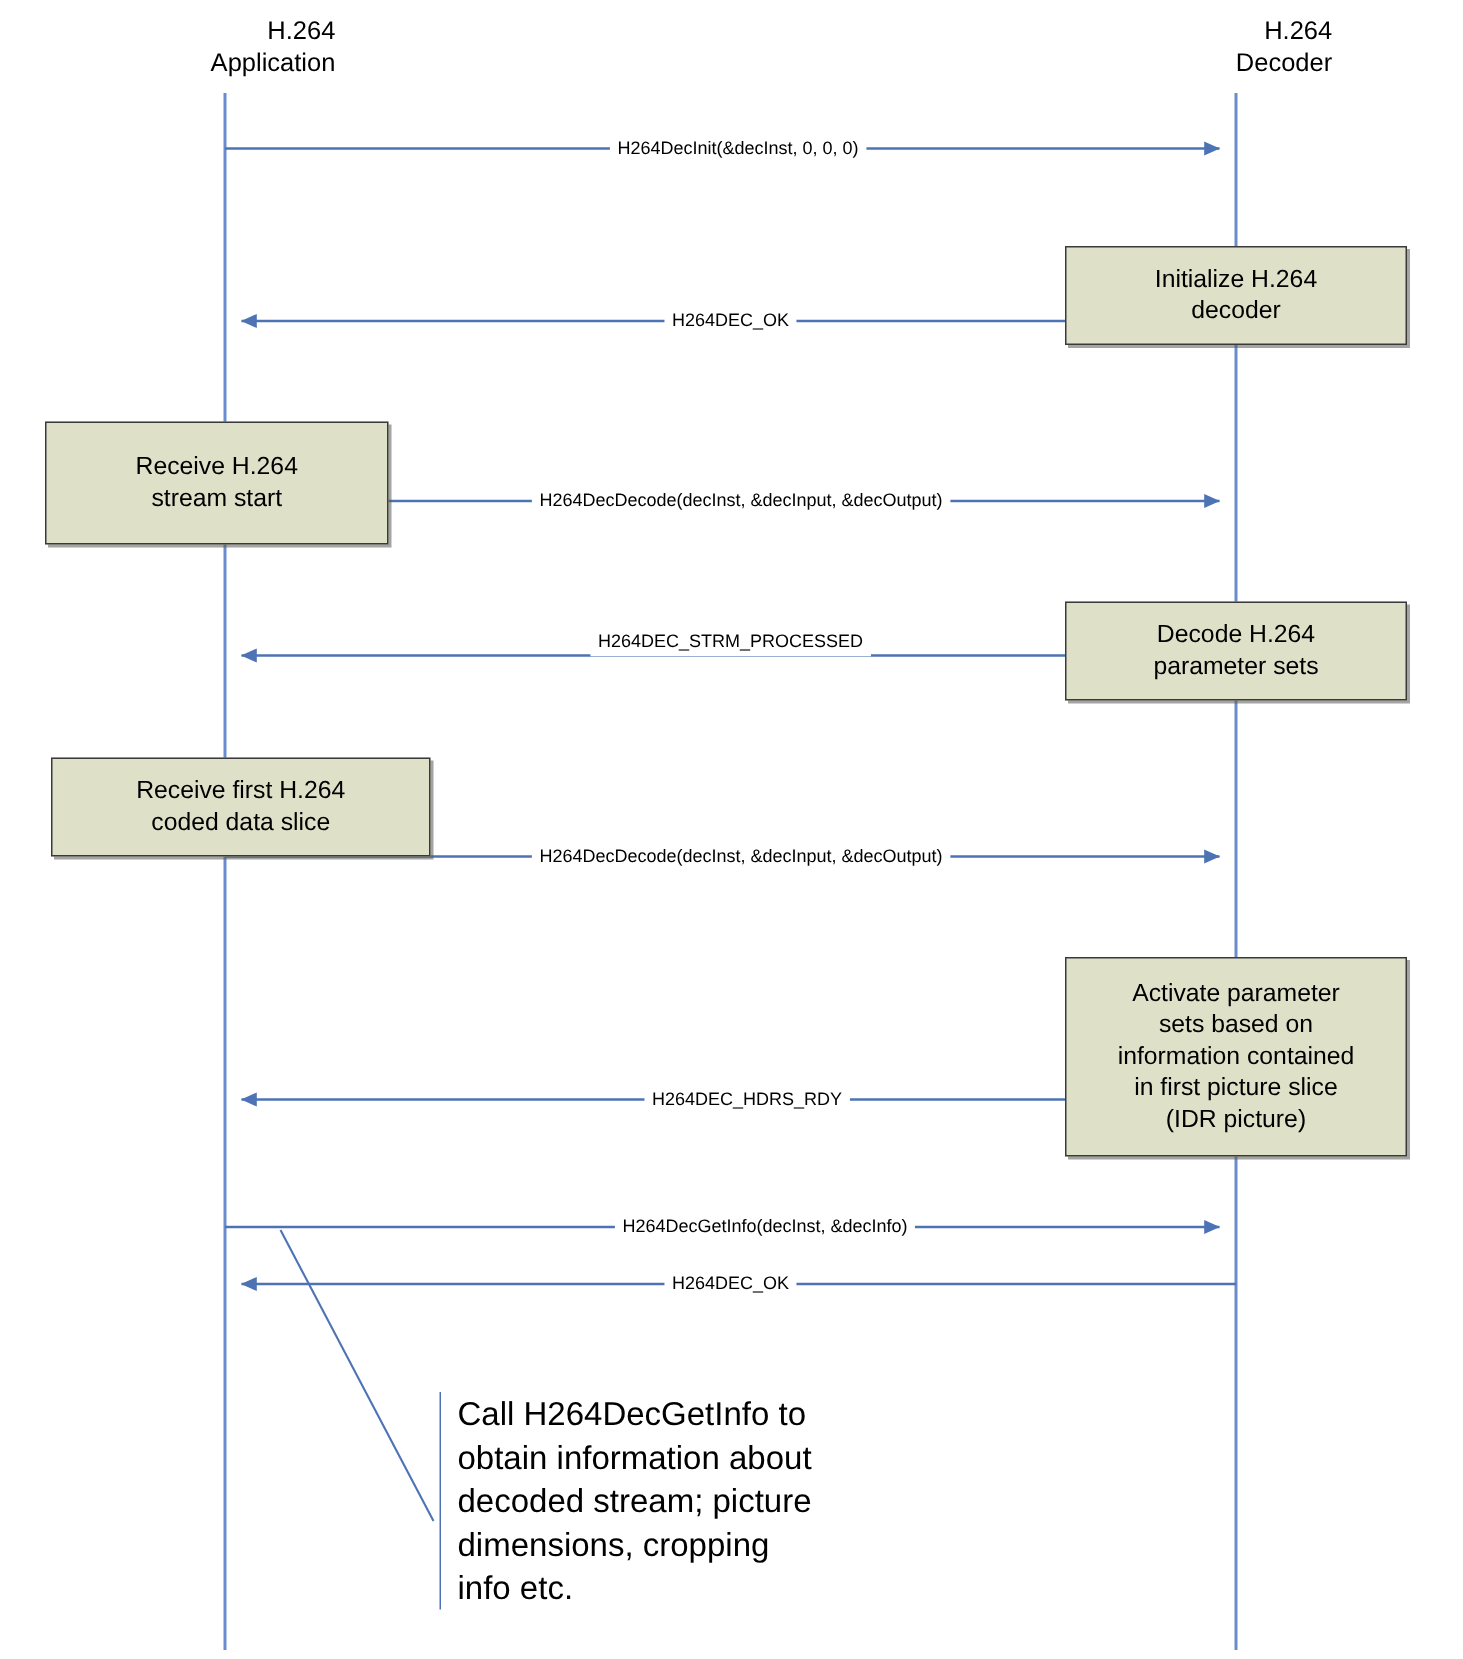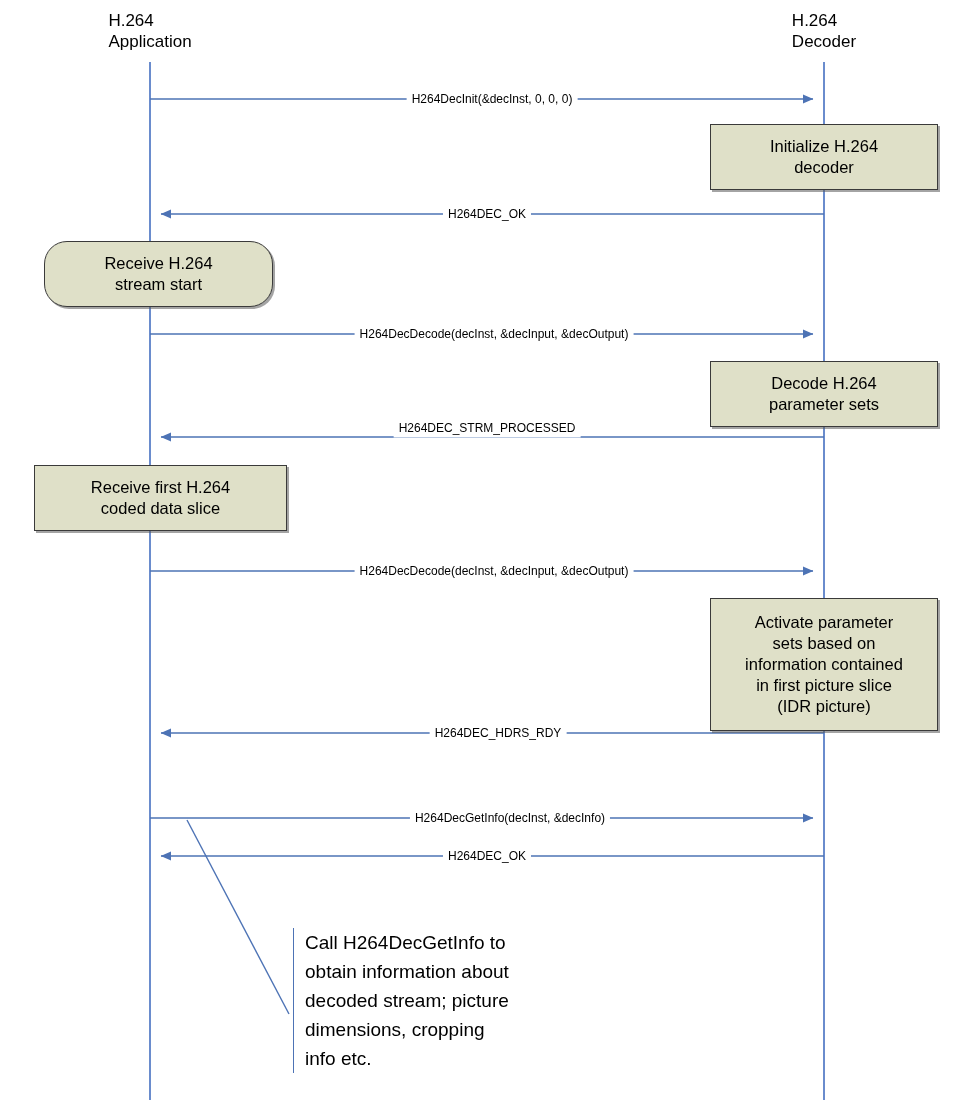--- a/index.html
+++ b/index.html
@@ -33,62 +33,64 @@
     top: 0;
     width: 975px;
     height: 1106px;
     pointer-events: none;
   }
   .layer > * { pointer-events: auto; }
 
   
   .lifeline-header {
     position: absolute;
-    text-align: left;
+    text-align: right;
     font-size: 17px;
     line-height: 21px;
     color: #000000;
     white-space: pre-line;
     transform: translateX(-50%);
+    margin-left: 32px;
   }
 
   
   .action-box {
     position: absolute;
     box-sizing: border-box;
     background: #dfe0c8;
     border: 1.6px solid #3a3a3a;
     box-shadow: 2px 2px 0 rgba(90,90,90,0.55);
     display: flex;
     align-items: center;
     justify-content: center;
     text-align: center;
     font-size: 16.5px;
     line-height: 21px;
     color: #000000;
     white-space: pre-line;
     padding: 2px 4px;
+    margin-top: 40px;
   }
 
   
   .msg-label {
     position: absolute;
     transform: translate(-50%, -50%);
     background: #ffffff;
     padding: 0 5px;
     font-size: 12px;
     line-height: 19px;
     color: #000000;
     white-space: nowrap;
   }
 
   
   .note-text {
     position: absolute;
-    font-size: 19px;
+    font-size: 22px;
     line-height: 29px;
     color: #000000;
     white-space: pre-line;
     padding-left: 11px;
     border-left: 1.3px solid #4d73b5;
   }
 </style>
 </head>
 <body>
 
@@ -125,21 +127,21 @@
   <div class="layer" id="html-layer">
 
     <div class="lifeline-header" id="lifeline-header-application" style="left: 150px; top: 10px;">H.264
 Application</div>
     <div class="lifeline-header" id="lifeline-header-decoder" style="left: 824px; top: 10px;">H.264
 Decoder</div>
 
     <div id="action-boxes-host">
         <div class="action-box" style="left: 710px; top: 124px; width: 228px; height: 66px;"><span>Initialize H.264
 decoder</span></div>
-        <div class="action-box" style="left: 44px; top: 241px; width: 229px; height: 66px; border-radius: 23px;"><span>Receive H.264
+        <div class="action-box" style="left: 30px; top: 241px; width: 229px; height: 82px;"><span>Receive H.264
 stream start</span></div>
         <div class="action-box" style="left: 710px; top: 361px; width: 228px; height: 66px;"><span>Decode H.264
 parameter sets</span></div>
         <div class="action-box" style="left: 34px; top: 465px; width: 253px; height: 66px;"><span>Receive first H.264
 coded data slice</span></div>
         <div class="action-box" style="left: 710px; top: 598px; width: 228px; height: 133px;"><span>Activate parameter
 sets based on
 information contained
 in first picture slice
 (IDR picture)</span></div>

